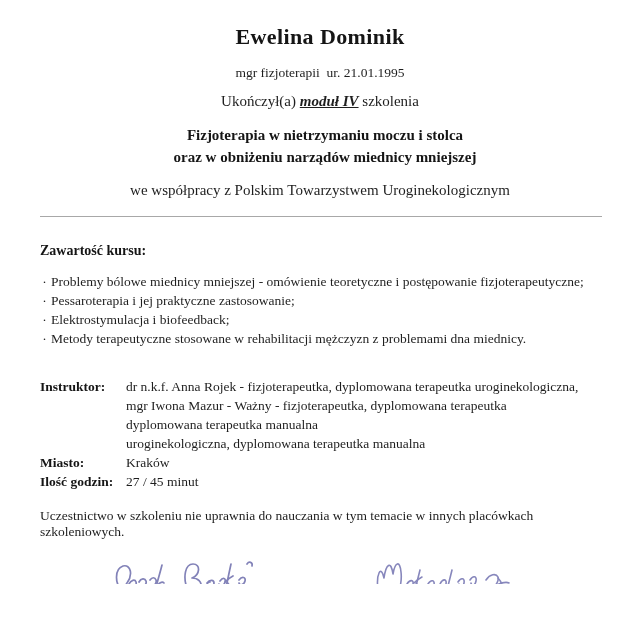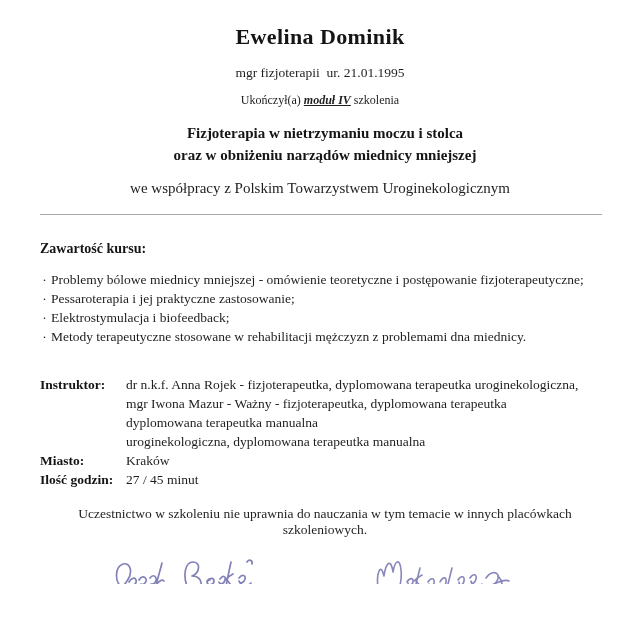--- a/index.html
+++ b/index.html
@@ -8,42 +8,42 @@
     width:640px; height:584px;
     background:#ffffff;
     font-family:"Liberation Serif", serif;
     color:#1e1e1e;
     position:relative;
     overflow:hidden;
   }
   .header { text-align:center; padding-top:24px; }
   .name { font-size:22px; font-weight:bold; letter-spacing:0.4px; color:#151515; }
   .subtitle { font-size:13.5px; margin-top:15px; }
-  .completion { font-size:12px; margin-top:12px; }
+  .completion { font-size:15px; margin-top:12px; }
   .completion .module { font-weight:bold; font-style:italic; text-decoration:underline; }
   .course-title { font-size:15px; font-weight:bold; margin-top:15px; line-height:1.45; color:#151515;padding-left:10px; }
   .cooperation { font-size:15px; margin-top:13px; }
   .dates { font-size:14px; margin-top:22px; }
   .divider { border-top:1px solid #a8a8a8; margin:17px 38px 0 40px; height:0; }
   .section-heading { font-weight:bold; font-size:14px; margin:26px 40px 0 40px; color:#151515; }
   .bullets { margin:13px 30px 0 38px; font-size:13.5px; line-height:1.42; }
   .bullet-row { display:flex; }
   .bullet-char { width:13px; text-align:center; flex:0 0 13px; }
   .bullet-text { flex:1; }
   .details {
     display:grid;
     grid-template-columns:86px 1fr;
     margin:30px 30px 0 40px;
     font-size:13.5px;
     line-height:1.4;
     row-gap:0;
   }
   .detail-label { font-weight:bold; color:#151515; }
   .detail-value { }
-  .disclaimer { margin:17px 30px 0 40px; font-size:13.5px;text-align:center; }
+  .disclaimer { margin:17px 30px 0 40px; font-size:13.5px; }
   .signatures { display:flex; align-items:flex-end; margin-top:6px; }
   .sig-block { text-align:center; }
   .sig-left { margin-left:98px; width:178px; }
   .sig-right { margin-left:66px; width:214px; }
   .sig-svg { display:block; margin:0 auto; }
   .sig-right .sig-svg { margin-bottom:-17px; position:relative; z-index:2; }
   .sig-name { font-size:13px; margin-top:1px; position:relative; z-index:1; }
 </style>
 </head>
 <body>

